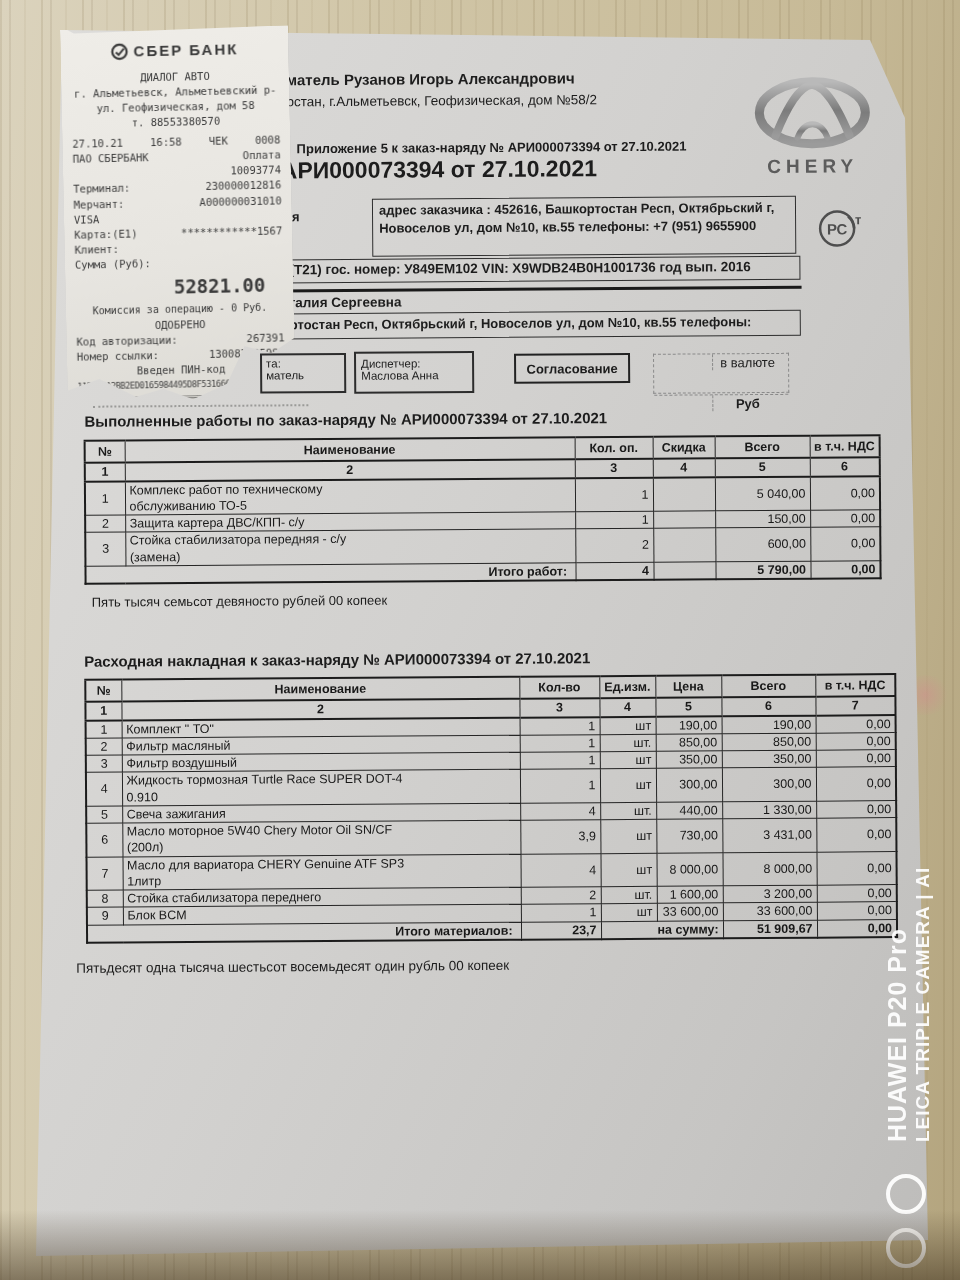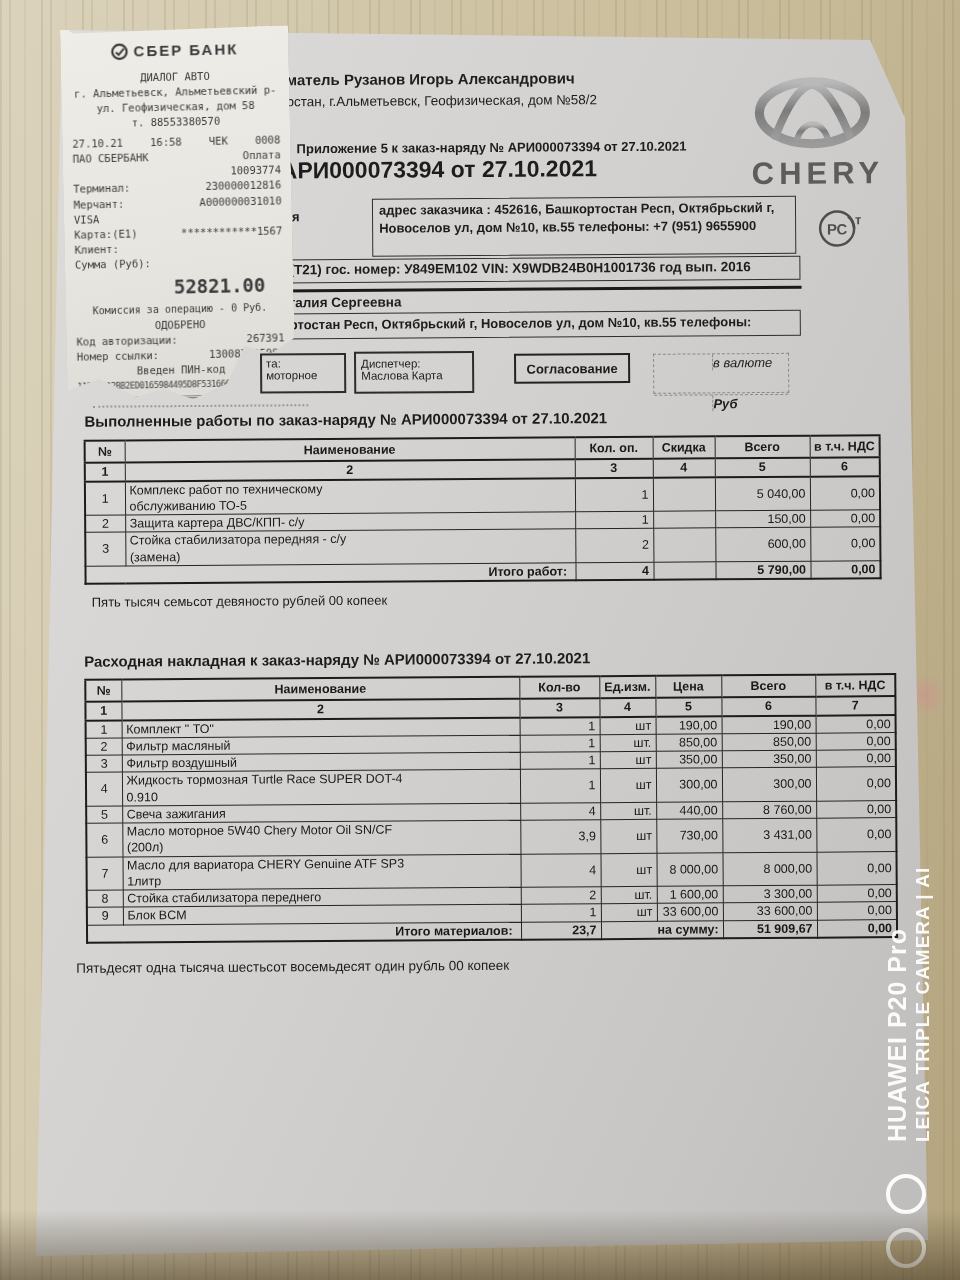--- a/index.html
+++ b/index.html
@@ -55,31 +55,31 @@
   .r-logo{display:flex;align-items:center;justify-content:center;gap:5px;margin:2px 0 8px 0;}
   .r-logo-text{font-family:"Liberation Sans",sans-serif;font-weight:bold;font-size:15px;letter-spacing:2px;color:#3a3a3a;}
   .r-amount{font-size:19px;font-weight:bold;text-align:right;padding-right:18px;margin:2px 0;}
   .r-tiny{font-size:8.6px;letter-spacing:-0.4px;}
   .r-sep{font-size:9px;letter-spacing:-1px;overflow:hidden;white-space:nowrap;}
   .r-noise{text-align:right;padding-right:12px;font-size:8px;letter-spacing:1px;color:#4a4a4a;}
   .r-footer{margin-top:2px;width:80%;text-align:center;transform:rotate(1.3deg);}
 
   
   .chery{position:absolute;left:755px;top:78px;width:122px;text-align:center;}
-  .chery-word{font-weight:bold;font-size:31px;letter-spacing:5px;color:#5c5c5c;margin-top:2px;}
+  .chery-word{font-weight:bold;font-size:19px;letter-spacing:5px;color:#5c5c5c;margin-top:2px;}
 
   
   .rst{position:absolute;left:818px;top:205px;width:52px;height:48px;}
 
   
   .cur-box{border:1.5px dashed #8a8a8a;width:136px;height:40px;box-sizing:border-box;display:flex;flex-direction:column;font-size:13px;}
   .cur-row{flex:1;display:flex;}
   .cur-row + .cur-row{border-top:1.5px dashed #8a8a8a;margin-top:24px;}
   .cur-left{width:58px;border-right:1.5px dashed #8a8a8a;}
-  .cur-val{flex:1;text-align:left;padding:1px 6px 0 0;font-weight:bold;font-style:italic;}
+  .cur-val{flex:1;text-align:center;padding:1px 6px 0 0;font-weight:bold;}
 
   
   .wm{position:absolute;left:884px;top:1268px;width:620px;height:54px;
     transform:rotate(-90deg);transform-origin:top left;
     display:flex;align-items:flex-start;gap:14px;color:rgba(255,255,255,.93);}
   .wm-circle{width:40px;height:40px;border:4px solid rgba(255,255,255,.93);border-radius:50%;box-sizing:border-box;flex:0 0 auto;margin-top:2px;}
   .wm-text{margin-left:18px;line-height:1.05;}
   .wm-l1{font-size:25px;font-weight:bold;letter-spacing:1px;}
   .wm-l2{font-size:19px;font-weight:bold;letter-spacing:1px;margin-top:3px;}
 
@@ -120,25 +120,25 @@
   <div class="abs boxed b" style="left:375px;top:198px;width:424px;height:58px;font-size:13px;line-height:1.4;padding:2px 6px;box-sizing:border-box;">адрес заказчика : 452616, Башкортостан Респ, Октябрьский г, Новоселов ул, дом №10, кв.55  телефоны: +7 (951) 9655900</div>
 
   <div class="abs boxed b" style="left:283px;top:258px;width:520px;height:24px;font-size:13.5px;padding:2px 8px;box-sizing:border-box;">(Т21)  гос. номер:  У849ЕМ102   VIN: X9WDB24B0H1001736 год вып. 2016</div>
 
   <div class="abs hr-thick" style="left:283px;top:288px;width:521px;height:3px;"></div>
   <div class="abs b" style="left:291px;top:294px;font-size:13.5px;">талия Сергеевна</div>
   <div class="abs boxed b" style="left:283px;top:312px;width:520px;height:26px;font-size:13px;padding:3px 8px;box-sizing:border-box;">ртостан Респ, Октябрьский г, Новоселов ул, дом №10, кв.55   телефоны:</div>
 
   <div class="abs" style="left:262px;top:352px;width:86px;height:40px;border:2px solid #2c2c2c;font-size:11.5px;padding:2px 4px;box-sizing:border-box;">
     <div>та:</div>
-    <div>моторное</div>
+    <div>матель</div>
   </div>
   <div class="abs" style="left:356px;top:351px;width:120px;height:42px;border:2px solid #2c2c2c;font-size:11.5px;padding:4px 5px;box-sizing:border-box;">
     <div>Диспетчер:</div>
-    <div>Маслова Карта</div>
+    <div>Маслова Анна</div>
   </div>
   <div class="abs b" style="left:516px;top:354px;width:116px;height:30px;border:2.5px solid #222;font-size:13px;text-align:center;padding-top:6px;box-sizing:border-box;">Согласование</div>
   <div class="abs" style="left:655px;top:355px;">
     <div class="cur-box">
       <div class="cur-row">
         <div class="cur-left"></div>
         <div class="cur-val" style="font-weight:normal;">в валюте</div>
       </div>
       <div class="cur-row">
         <div class="cur-left"></div>
@@ -286,21 +286,21 @@
       <td class="r">300,00</td>
       <td class="r">300,00</td>
       <td class="r">0,00</td>
     </tr>
     <tr>
       <td class="num">5</td>
       <td class="name">Свеча зажигания</td>
       <td class="r">4</td>
       <td class="r">шт.</td>
       <td class="r">440,00</td>
-      <td class="r">8 760,00</td>
+      <td class="r">1 330,00</td>
       <td class="r">0,00</td>
     </tr>
     <tr>
       <td class="num">6</td>
       <td class="name">Масло моторное 5W40 Chery Motor Oil SN/CF
 (200л)</td>
       <td class="r">3,9</td>
       <td class="r">шт</td>
       <td class="r">730,00</td>
       <td class="r">3 431,00</td>
@@ -315,21 +315,21 @@
       <td class="r">8 000,00</td>
       <td class="r">8 000,00</td>
       <td class="r">0,00</td>
     </tr>
     <tr>
       <td class="num">8</td>
       <td class="name">Стойка стабилизатора переднего</td>
       <td class="r">2</td>
       <td class="r">шт.</td>
       <td class="r">1 600,00</td>
-      <td class="r">3 300,00</td>
+      <td class="r">3 200,00</td>
       <td class="r">0,00</td>
     </tr>
     <tr>
       <td class="num">9</td>
       <td class="name">Блок BCM</td>
       <td class="r">1</td>
       <td class="r">шт</td>
       <td class="r">33 600,00</td>
       <td class="r">33 600,00</td>
       <td class="r">0,00</td>

